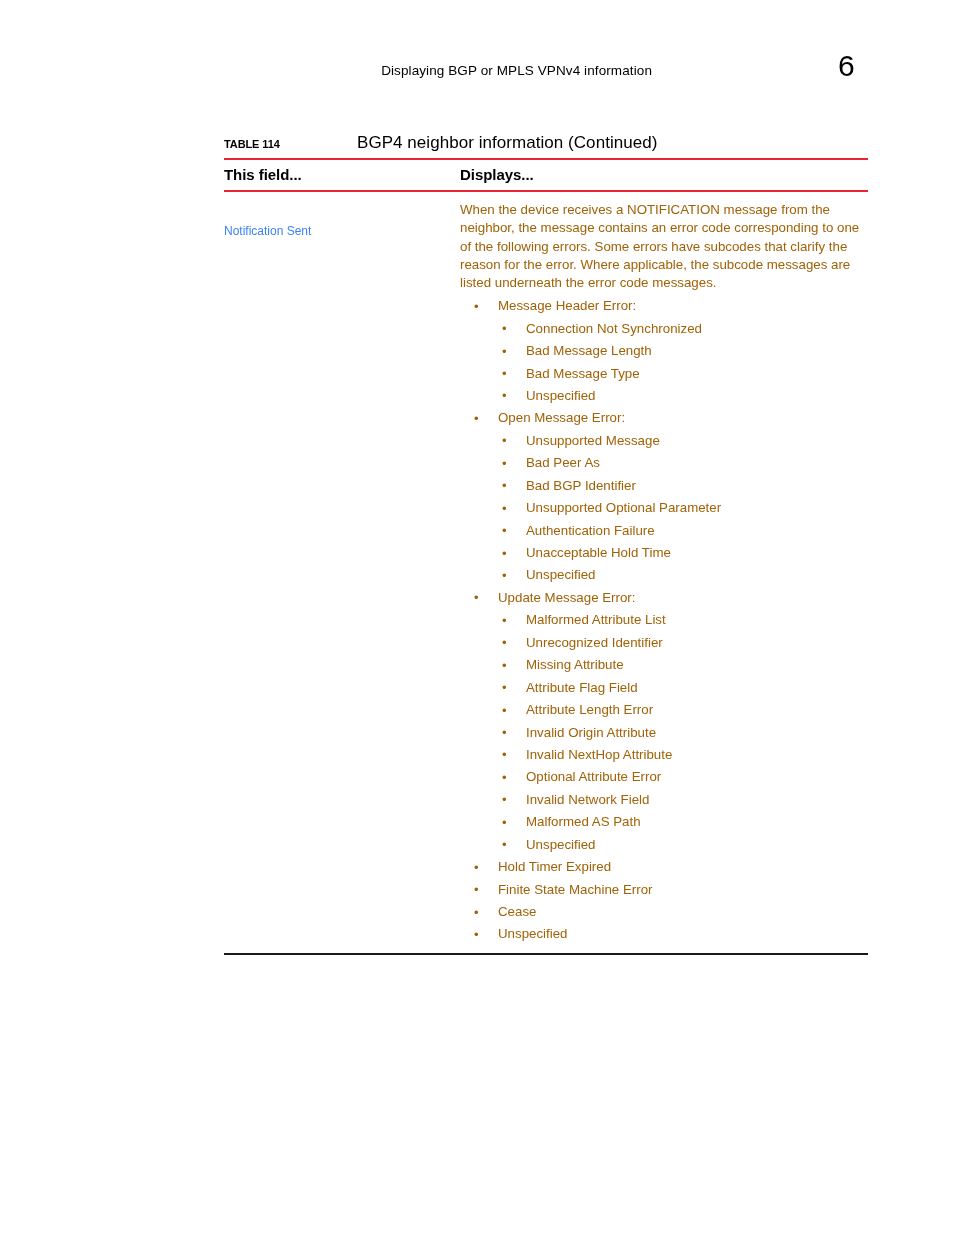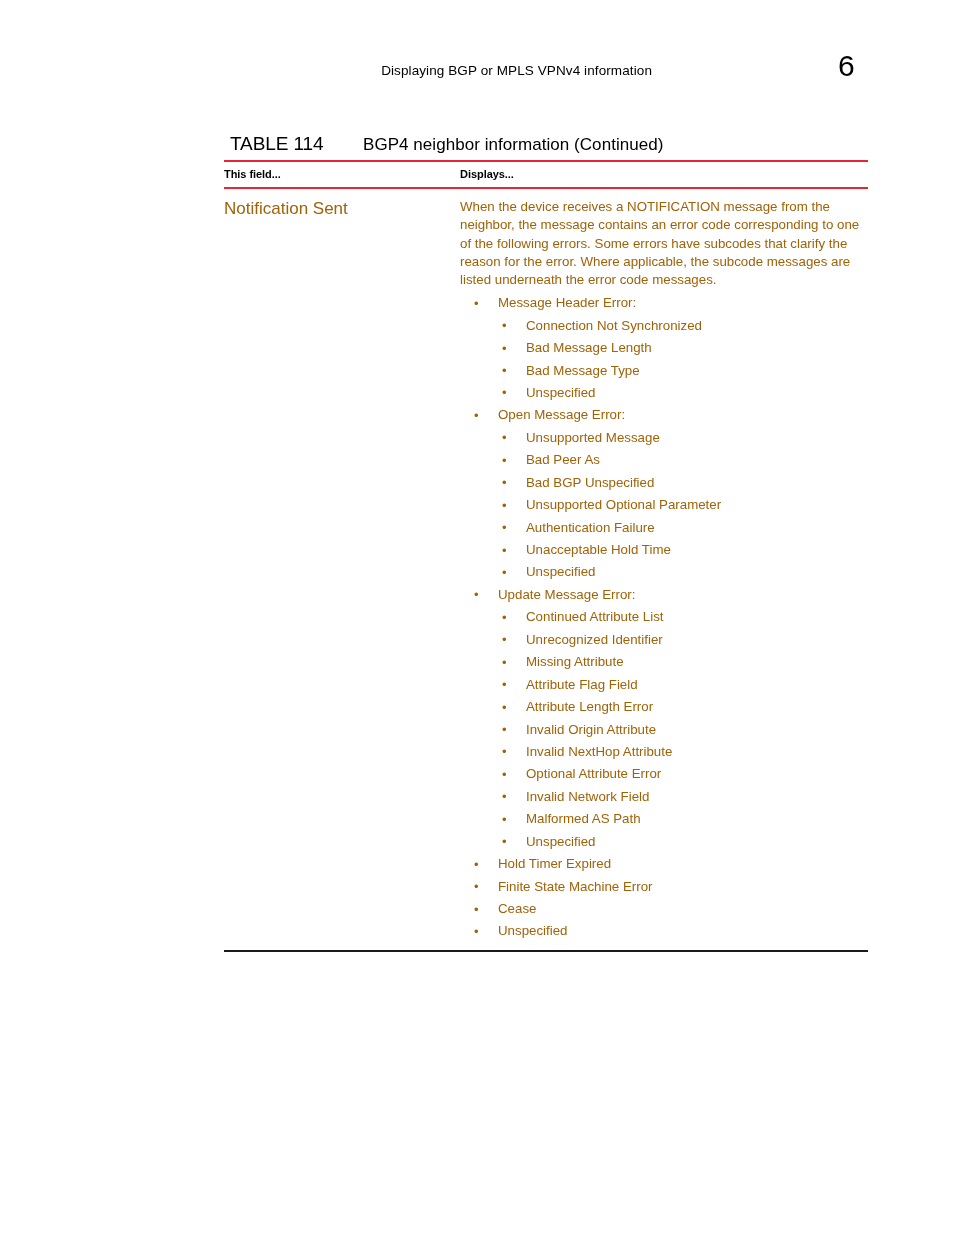--- a/index.html
+++ b/index.html
@@ -50,26 +50,25 @@
     width: 644px;
   }
 
   .table-caption {
     display: flex;
     align-items: baseline;
     padding-bottom: 5px;
   }
   .caption-label {
     font-family: "Liberation Sans Narrow", "Liberation Sans", sans-serif;
-    font-weight: normal;
-    font-size: 19px;
+    font-weight: bold;
+    font-size: 11px;
     letter-spacing: -0.1px;
     width: 133px;
     flex: 0 0 133px;
-    margin-left: 6px;
   }
   .caption-title {
     font-size: 17px;
     letter-spacing: 0.05px;
   }
 
   .rule-red {
     height: 2px;
     background: #ea2433;
     width: 100%;
@@ -88,33 +87,34 @@
     width: 236px;
     flex: 0 0 236px;
   }
   .col-right {
     flex: 1 1 auto;
   }
   .thead-row .col-left,
   .thead-row .col-right {
     font-family: "Liberation Sans Narrow", "Liberation Sans", sans-serif;
     font-weight: bold;
-    font-size: 11px;
+    font-size: 15px;
     letter-spacing: -0.05px;
   }
 
   .tbody-row {
     display: flex;
     padding-top: 9px;
     padding-bottom: 10px;
   }
   .cell-field {
-    font-size: 17px;
-    line-height: 1.35;
-    color: #a16207;
+    font-size: 12px;
+    line-height: 1.35;
+    color: #3b82f6;
+    margin-top: 22px;
   }
   .cell-desc {
     font-size: 13.3px;
     line-height: 1.38;
     color: #a16207;
   }
   .desc-para {
     margin: 0;
     max-width: 400px;
   }
@@ -225,21 +225,21 @@
             <li>
               <span class="bullet-mark">•</span>
               <span>Unsupported Message</span>
             </li>
             <li>
               <span class="bullet-mark">•</span>
               <span>Bad Peer As</span>
             </li>
             <li>
               <span class="bullet-mark">•</span>
-              <span>Bad BGP Unspecified</span>
+              <span>Bad BGP Identifier</span>
             </li>
             <li>
               <span class="bullet-mark">•</span>
               <span>Unsupported Optional Parameter</span>
             </li>
             <li>
               <span class="bullet-mark">•</span>
               <span>Authentication Failure</span>
             </li>
             <li>
@@ -252,21 +252,21 @@
             </li>
           </ul>
         </li>
 
         <li>
           <span class="bullet-mark">•</span>
           <span>Update Message Error:</span>
           <ul class="lvl2">
             <li>
               <span class="bullet-mark">•</span>
-              <span>Continued Attribute List</span>
+              <span>Malformed Attribute List</span>
             </li>
             <li>
               <span class="bullet-mark">•</span>
               <span>Unrecognized Identifier</span>
             </li>
             <li>
               <span class="bullet-mark">•</span>
               <span>Missing Attribute</span>
             </li>
             <li>

